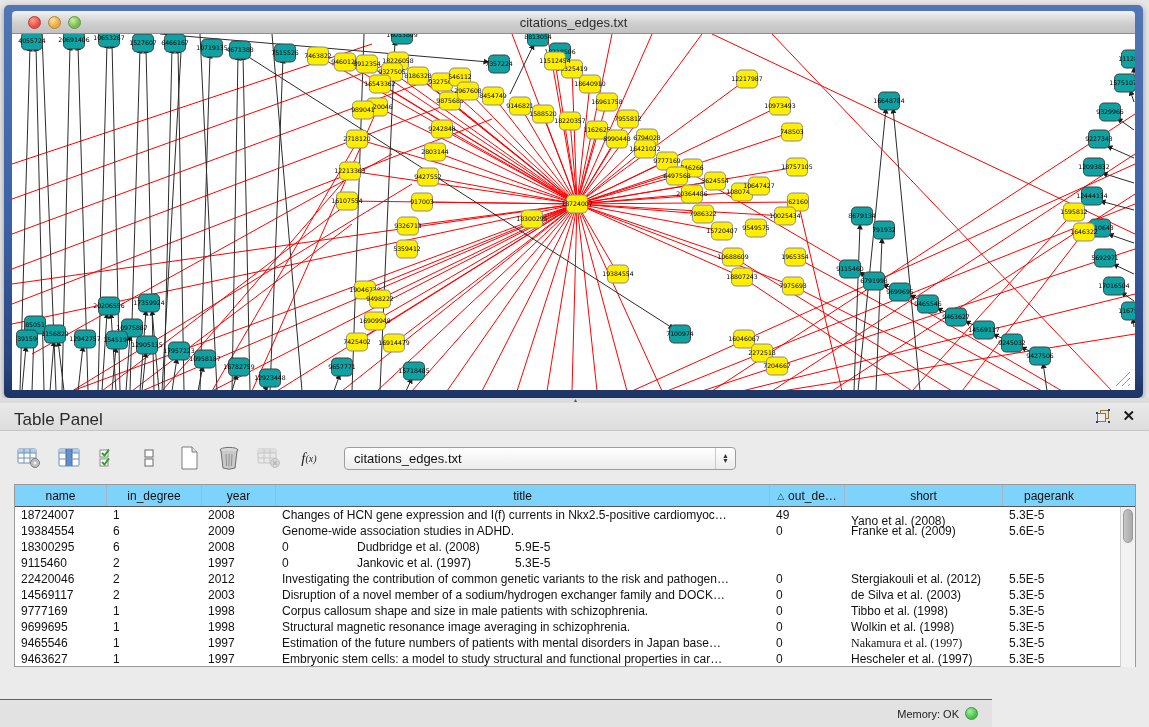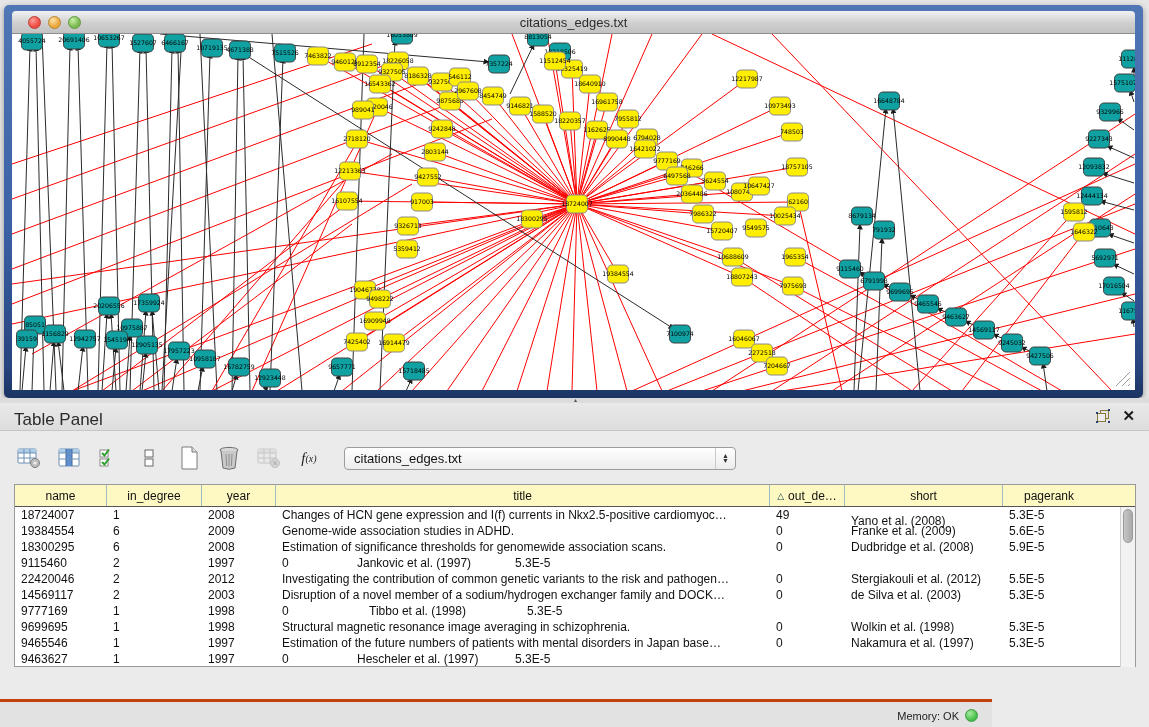--- a/index.html
+++ b/index.html
@@ -45,21 +45,21 @@
   .combo{margin-left:22px;width:392px;height:23px;border:1px solid #9d9d9d;border-radius:4px;
     background:linear-gradient(180deg,#ffffff,#ececec);position:relative;
     display:flex;align-items:center;box-shadow:inset 0 1px 0 #fff;}
   .combo-text{margin-left:9px;font-size:13px;color:#111;}
   .combo-stepper{position:absolute;right:0;top:0;width:20px;height:100%;
     border-left:1px solid #c9c9c9;display:flex;flex-direction:column;
     align-items:center;justify-content:center;font-size:7px;color:#333;line-height:5px;}
 
   .data-table{position:absolute;left:14px;top:81px;width:1122px;height:183px;
     border:1px solid #9a9a9a;background:#fff;}
-  .dt-header{display:flex;height:22px;border-bottom:1px solid #555;background:#fef9c3;}
+  .dt-header{display:flex;height:22px;border-bottom:1px solid #555;background:#7dd3fc;}
   .dt-hcell{height:100%;border-right:1px solid #9fb9c6;display:flex;align-items:center;
     justify-content:center;font-size:12px;color:#111;overflow:hidden;white-space:nowrap;}
   .dt-hcell:last-child{border-right:none;}
   .sort-glyph{font-size:9px;margin-right:4px;color:#0b3a4a;}
   .dt-body{position:relative;height:160px;overflow:hidden;}
   .dt-row{display:flex;height:16px;align-items:center;}
   .dt-cell{font-size:12px;color:#111;white-space:nowrap;overflow:hidden;padding-left:6px;}
   .vscroll{position:absolute;right:0;top:22px;width:15px;height:160px;background:#f2f2f2;
     border-left:1px solid #d0d0d0;}
   .vthumb{position:absolute;left:2px;top:2px;width:10px;height:34px;border-radius:6px;
@@ -67,21 +67,21 @@
 
   .tab-row{position:absolute;left:0;top:269px;width:100%;height:22px;display:flex;justify-content:center;}
   .tab-group{display:flex;height:22px;border:1px solid #9b9b9b;border-radius:5px;overflow:hidden;
     box-shadow:0 1px 1px rgba(0,0,0,.12);}
   .tab-btn{padding:0 18px;font-size:13px;display:flex;align-items:center;
     background:linear-gradient(180deg,#fdfdfd,#e9e9e9);color:#1c1c1c;border-right:1px solid #b8b8b8;}
   .tab-btn:last-child{border-right:none;}
   .tab-btn.selected{background:linear-gradient(180deg,#9a9a9a,#868686);color:#f4f4f4;}
 
   .status-bar{position:absolute;left:0;top:699px;width:992px;height:28px;
-    background:#e2e2e2;border-top:3px solid #c2410c;}
+    background:#e2e2e2;border-top:1px solid #c2410c;}
   .mem{position:absolute;right:14px;top:7px;display:flex;align-items:center;gap:6px;}
   .mem-label{font-size:11px;color:#222;}
   .mem-dot{width:13px;height:13px;border-radius:50%;
     background:radial-gradient(circle at 35% 30%,#a8eba0,#46c04a 65%);border:1px solid #3b9a40;}
 </style>
 </head>
 <body>
 
 <div class="net-window">
   <div class="titlebar">
@@ -893,21 +893,20 @@
           <div class="dt-cell" style="width: 74px;">2009</div>
           <div class="dt-cell" style="width: 494px;">Genome-wide association studies in ADHD.</div>
           <div class="dt-cell" style="width: 75px;">0</div>
           <div class="dt-cell" style="width: 158px;">Franke et al. (2009)</div>
           <div class="dt-cell" style="width: 92px;">5.6E-5</div>
         </div>
         <div class="dt-row">
           <div class="dt-cell" style="width: 92px;">18300295</div>
           <div class="dt-cell" style="width: 95px;">6</div>
           <div class="dt-cell" style="width: 74px;">2008</div>
-          <div class="dt-cell" style="width: 494px;">Estimation of significance thresholds for genomewide association scans.</div>
           <div class="dt-cell" style="width: 75px;">0</div>
           <div class="dt-cell" style="width: 158px;">Dudbridge et al. (2008)</div>
           <div class="dt-cell" style="width: 92px;">5.9E-5</div>
         </div>
         <div class="dt-row">
           <div class="dt-cell" style="width: 92px;">9115460</div>
           <div class="dt-cell" style="width: 95px;">2</div>
           <div class="dt-cell" style="width: 74px;">1997</div>
           <div class="dt-cell" style="width: 75px;">0</div>
           <div class="dt-cell" style="width: 158px;">Jankovic et al. (1997)</div>
@@ -928,46 +927,48 @@
           <div class="dt-cell" style="width: 74px;">2003</div>
           <div class="dt-cell" style="width: 494px;">Disruption of a novel member of a sodium/hydrogen exchanger family and DOCK…</div>
           <div class="dt-cell" style="width: 75px;">0</div>
           <div class="dt-cell" style="width: 158px;">de Silva et al. (2003)</div>
           <div class="dt-cell" style="width: 92px;">5.3E-5</div>
         </div>
         <div class="dt-row">
           <div class="dt-cell" style="width: 92px;">9777169</div>
           <div class="dt-cell" style="width: 95px;">1</div>
           <div class="dt-cell" style="width: 74px;">1998</div>
+          <div class="dt-cell" style="width: 494px;">Corpus callosum shape and size in male patients with schizophrenia.</div>
           <div class="dt-cell" style="width: 75px;">0</div>
-          <div class="dt-cell" style="width: 158px; margin-left: 12px;">Tibbo et al. (1998)</div>
+          <div class="dt-cell" style="width: 158px;">Tibbo et al. (1998)</div>
           <div class="dt-cell" style="width: 92px;">5.3E-5</div>
         </div>
         <div class="dt-row">
           <div class="dt-cell" style="width: 92px;">9699695</div>
           <div class="dt-cell" style="width: 95px;">1</div>
           <div class="dt-cell" style="width: 74px;">1998</div>
           <div class="dt-cell" style="width: 494px;">Structural magnetic resonance image averaging in schizophrenia.</div>
           <div class="dt-cell" style="width: 75px;">0</div>
           <div class="dt-cell" style="width: 158px;">Wolkin et al. (1998)</div>
           <div class="dt-cell" style="width: 92px;">5.3E-5</div>
         </div>
         <div class="dt-row">
           <div class="dt-cell" style="width: 92px;">9465546</div>
           <div class="dt-cell" style="width: 95px;">1</div>
           <div class="dt-cell" style="width: 74px;">1997</div>
           <div class="dt-cell" style="width: 494px;">Estimation of the future numbers of patients with mental disorders in Japan base…</div>
           <div class="dt-cell" style="width: 75px;">0</div>
-          <div class="dt-cell" style="width: 158px;">Nakamura et al. (1997)</div>
+          <div class="dt-cell" style="width: 158px; font-family: Liberation Serif, serif;">Nakamura et al. (1997)</div>
           <div class="dt-cell" style="width: 92px;">5.3E-5</div>
         </div>
         <div class="dt-row">
           <div class="dt-cell" style="width: 92px;">9463627</div>
           <div class="dt-cell" style="width: 95px;">1</div>
           <div class="dt-cell" style="width: 74px;">1997</div>
+          <div class="dt-cell" style="width: 494px;">Embryonic stem cells: a model to study structural and functional properties in car…</div>
           <div class="dt-cell" style="width: 75px;">0</div>
           <div class="dt-cell" style="width: 158px;">Hescheler et al. (1997)</div>
           <div class="dt-cell" style="width: 92px;">5.3E-5</div>
         </div>
       </div>
     <div class="vscroll">
       <div class="vthumb"></div>
     </div>
   </div>
 

